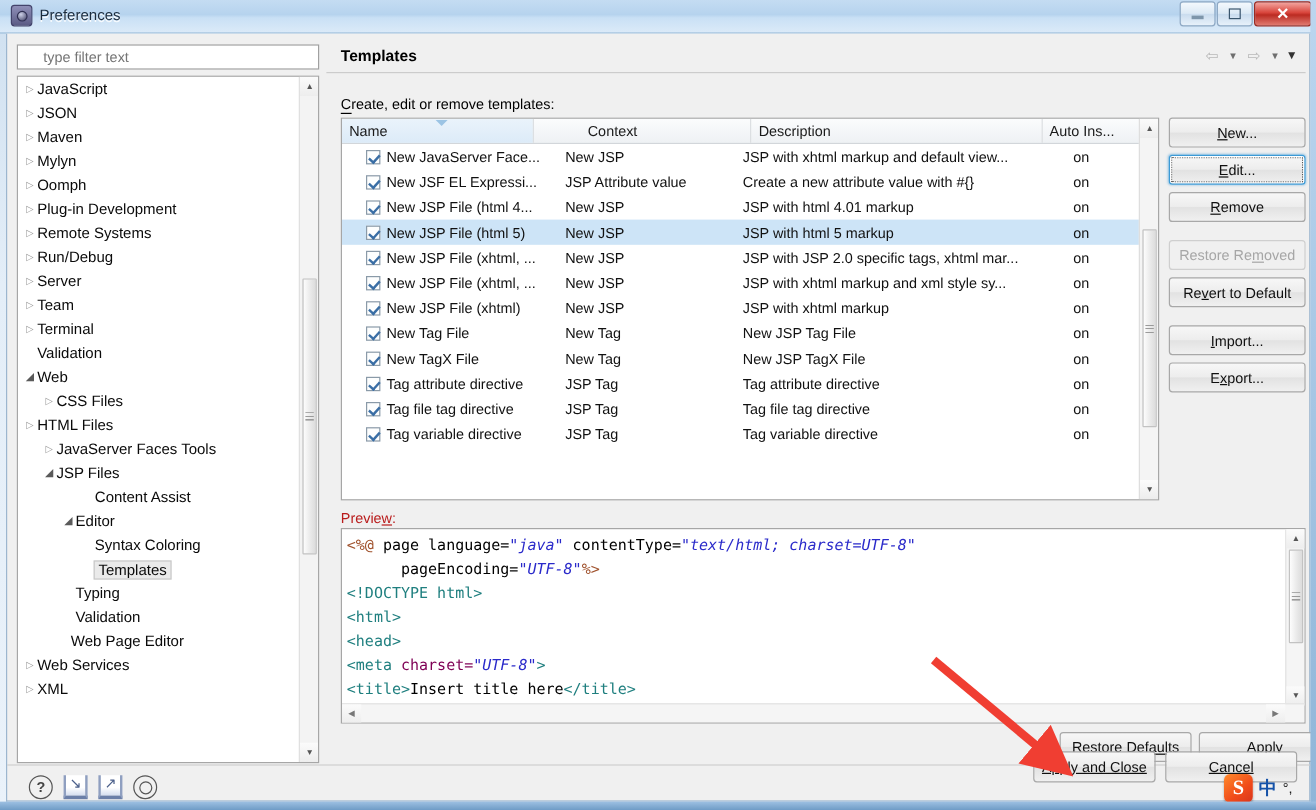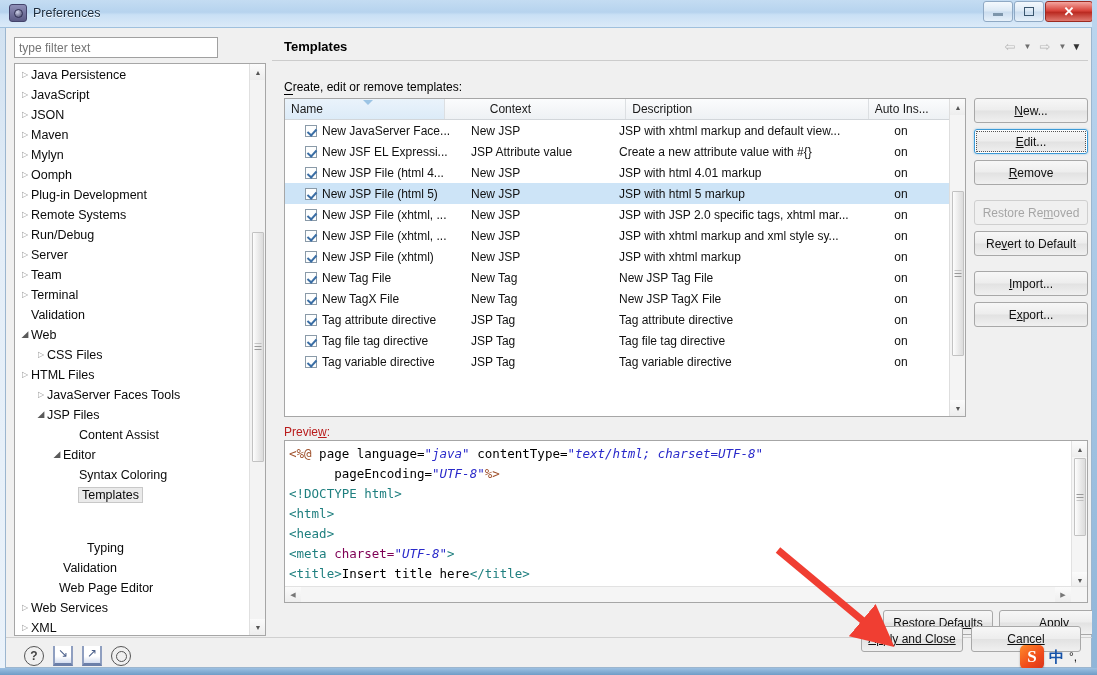--- a/index.html
+++ b/index.html
@@ -60,25 +60,25 @@
   
   .dialog {
     position: absolute; left: 5px; top: 28px; width: 1087px; height: 640px;
     background: #f0f0f0;
     border: 1px solid #9cb6cf;
     border-top: none;
   }
 
   
   .filterbox {
-    position: absolute; left: 8px; top: 9px; width: 204px; height: 21px;
+    position: absolute; left: 8px; top: 9px; width: 252px; height: 21px;
     border: 1px solid #a0a0a0;
     background: #ffffff;
     font-size: 12px; color: #4d7c0f;
-    padding: 2px 4px;
+    padding: 2px 21px;
     outline: none;
     font-family: "Liberation Sans", sans-serif;
   }
   .tree {
     position: absolute; left: 8px; top: 35px; width: 252px; height: 573px;
     background: #ffffff;
     border: 1px solid #a6a6a6;
     overflow: hidden;
   }
   .tree-scroll { position: relative; width: 100%; height: 100%; }
@@ -343,21 +343,20 @@
       <div class="wbtn close">✕</div>
     </div>
   </div>
 
   <div class="dialog">
 
     <input class="filterbox" placeholder="type filter text" style="">
 
     <div class="tree">
       <div class="tree-scroll" id="tree-scroll">
-          <div class="trow" style="padding-left: 4px;"><span class="arrow closed"></span><span class="lbl">Java Persistence</span></div>
           <div class="trow" style="padding-left: 4px;"><span class="arrow closed"></span><span class="lbl">JavaScript</span></div>
           <div class="trow" style="padding-left: 4px;"><span class="arrow closed"></span><span class="lbl">JSON</span></div>
           <div class="trow" style="padding-left: 4px;"><span class="arrow closed"></span><span class="lbl">Maven</span></div>
           <div class="trow" style="padding-left: 4px;"><span class="arrow closed"></span><span class="lbl">Mylyn</span></div>
           <div class="trow" style="padding-left: 4px;"><span class="arrow closed"></span><span class="lbl">Oomph</span></div>
           <div class="trow" style="padding-left: 4px;"><span class="arrow closed"></span><span class="lbl">Plug-in Development</span></div>
           <div class="trow" style="padding-left: 4px;"><span class="arrow closed"></span><span class="lbl">Remote Systems</span></div>
           <div class="trow" style="padding-left: 4px;"><span class="arrow closed"></span><span class="lbl">Run/Debug</span></div>
           <div class="trow" style="padding-left: 4px;"><span class="arrow closed"></span><span class="lbl">Server</span></div>
           <div class="trow" style="padding-left: 4px;"><span class="arrow closed"></span><span class="lbl">Team</span></div>
@@ -365,21 +364,21 @@
           <div class="trow" style="padding-left: 4px;"><span class="arrow none"></span><span class="lbl">Validation</span></div>
           <div class="trow" style="padding-left: 4px;"><span class="arrow open"></span><span class="lbl">Web</span></div>
           <div class="trow" style="padding-left: 20px;"><span class="arrow closed"></span><span class="lbl">CSS Files</span></div>
           <div class="trow" style="padding-left: 4px;"><span class="arrow closed"></span><span class="lbl">HTML Files</span></div>
           <div class="trow" style="padding-left: 20px;"><span class="arrow closed"></span><span class="lbl">JavaServer Faces Tools</span></div>
           <div class="trow" style="padding-left: 20px;"><span class="arrow open"></span><span class="lbl">JSP Files</span></div>
           <div class="trow" style="padding-left: 52px;"><span class="arrow none"></span><span class="lbl">Content Assist</span></div>
           <div class="trow" style="padding-left: 36px;"><span class="arrow open"></span><span class="lbl">Editor</span></div>
           <div class="trow" style="padding-left: 52px;"><span class="arrow none"></span><span class="lbl">Syntax Coloring</span></div>
           <div class="trow sel" style="padding-left: 52px;"><span class="arrow none"></span><span class="lbl">Templates</span></div>
-          <div class="trow" style="padding-left: 60px; margin-top: 33px;"><span class="arrow none"></span><span class="lbl">Typing</span></div>
+          <div class="trow" style="padding-left: 36px;"><span class="arrow none"></span><span class="lbl">Typing</span></div>
           <div class="trow" style="padding-left: 36px;"><span class="arrow none"></span><span class="lbl">Validation</span></div>
           <div class="trow" style="padding-left: 32px;"><span class="arrow none"></span><span class="lbl">Web Page Editor</span></div>
           <div class="trow" style="padding-left: 4px;"><span class="arrow closed"></span><span class="lbl">Web Services</span></div>
           <div class="trow" style="padding-left: 4px;"><span class="arrow closed"></span><span class="lbl">XML</span></div>
         </div>
       <div class="tree-sb">
         <div class="sb-arrow up">▲</div>
         <div class="sb-thumb" style="top:168px;height:230px;">
           <div class="sb-grip"></div>
         </div>

